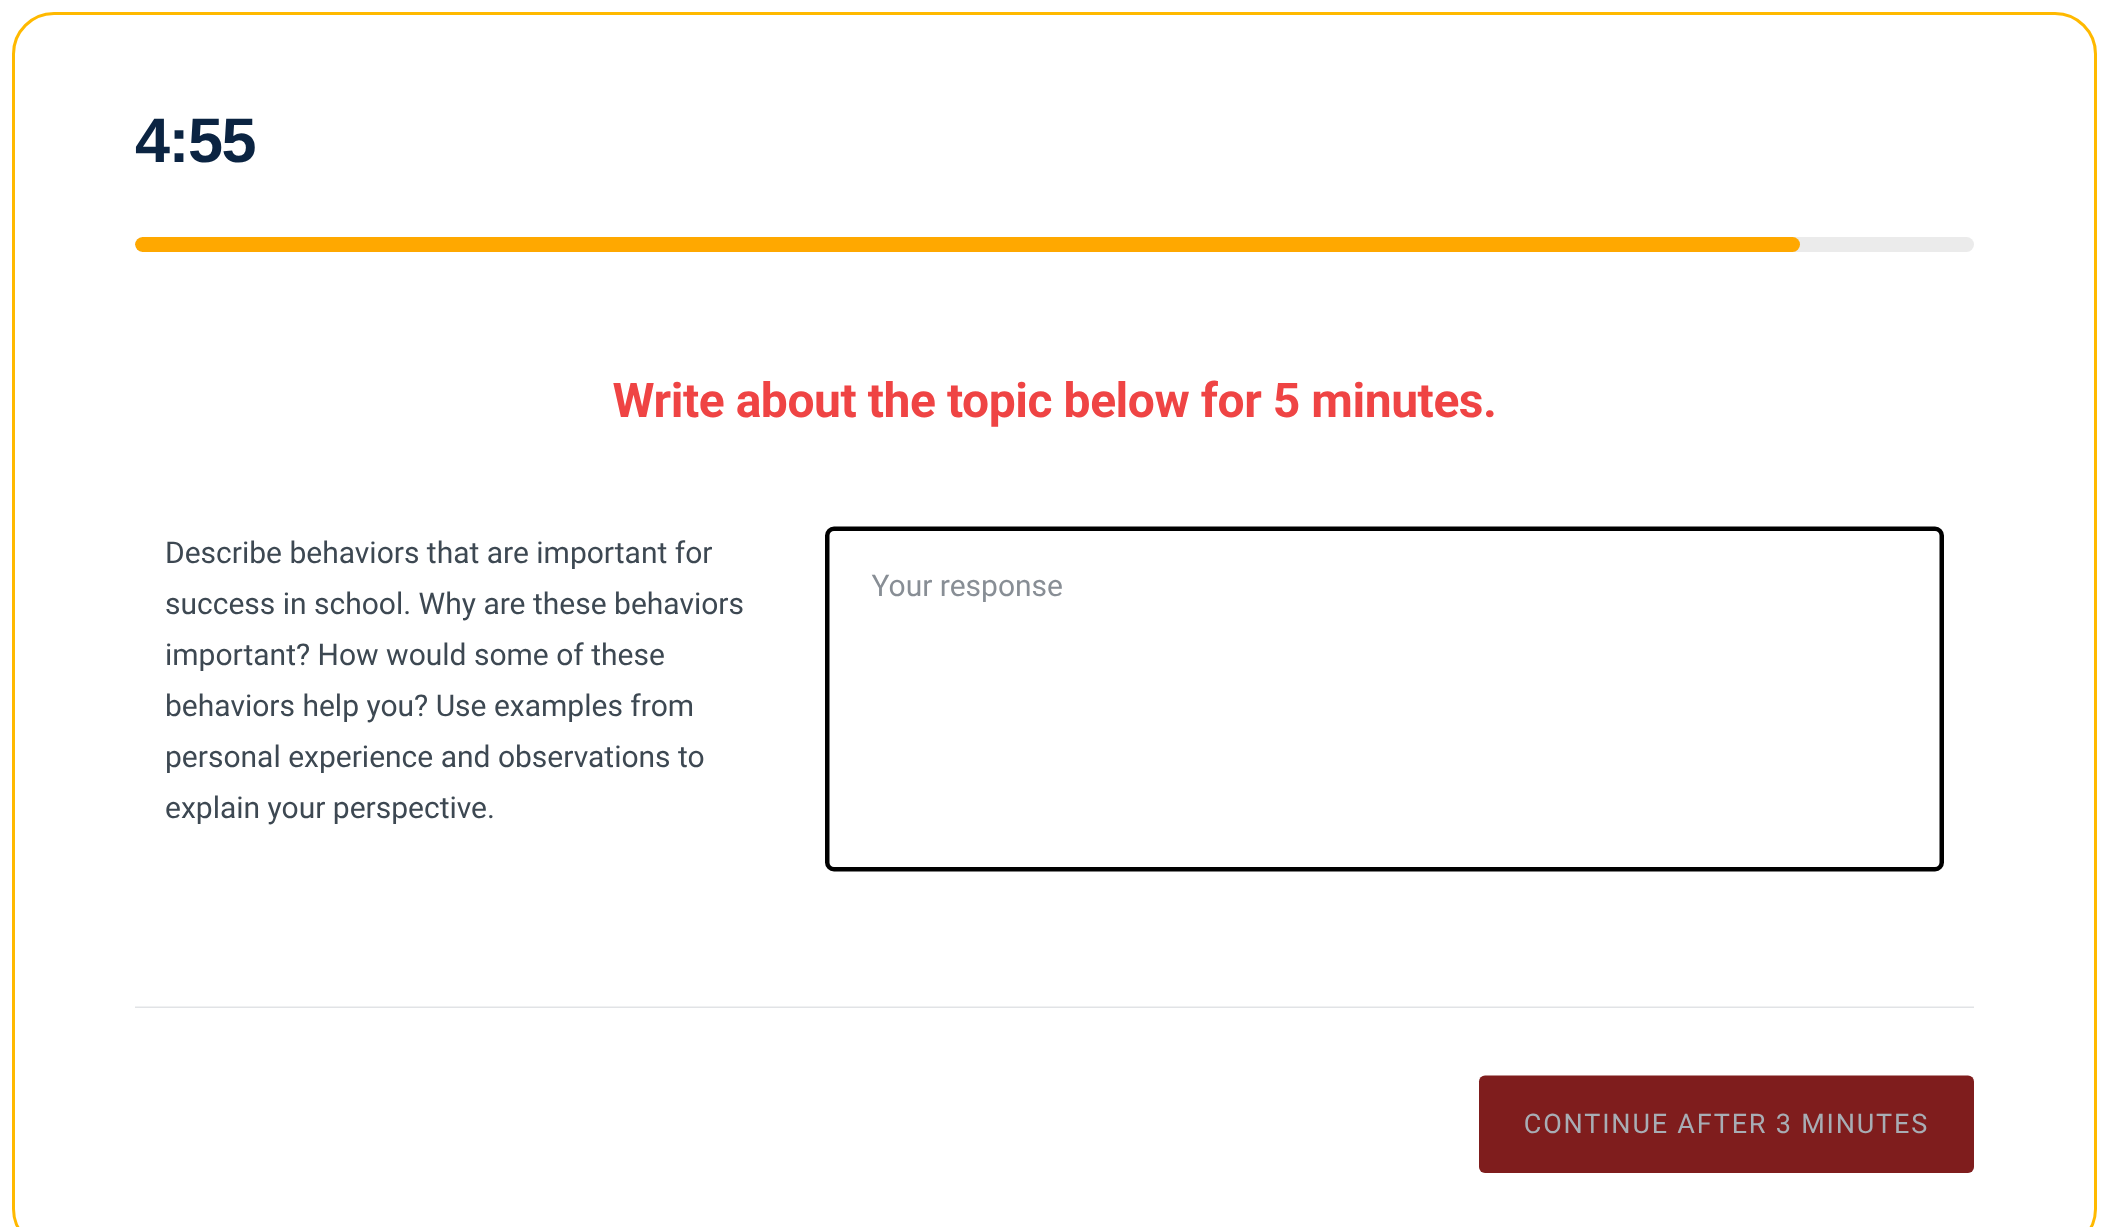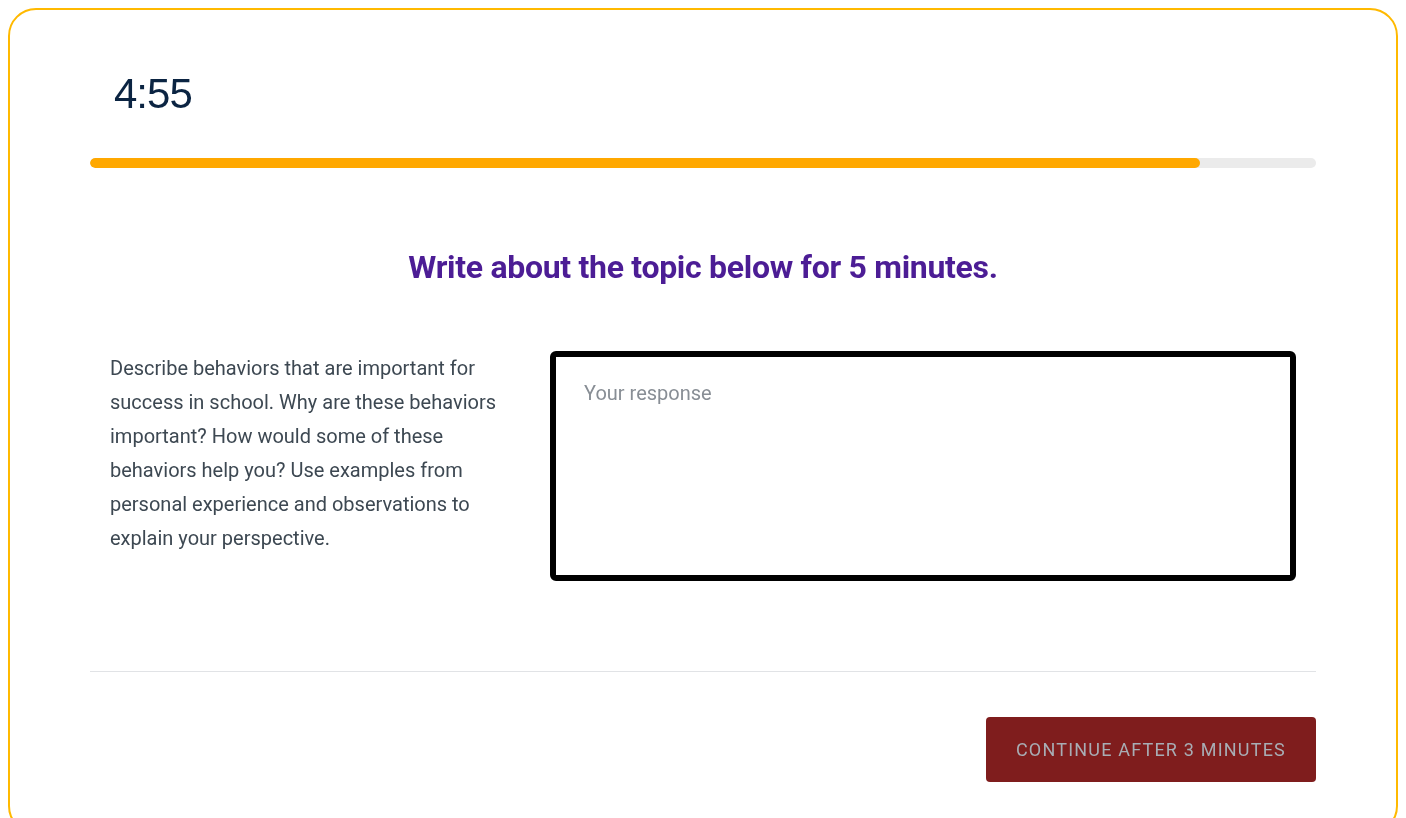--- a/index.html
+++ b/index.html
@@ -21,26 +21,25 @@
       border: 2px solid #FFB900;
       border-radius: 28px;
       padding: 60px 80px 50px 80px;
       background: #ffffff;
       min-height: 800px;
       position: relative;
     }
     
     .timer {
       font-size: 42px;
-      font-weight: 400;
+      font-weight: 700;
       color: #0b2442;
       letter-spacing: -1px;
       margin-bottom: 40px;
       font-family: -apple-system, BlinkMacSystemFont, 'Segoe UI', Arial, sans-serif;
-      margin-left: 24px;
     }
     
     .progress-bar {
       width: 100%;
       height: 10px;
       background: #ebebeb;
       border-radius: 6px;
       overflow: hidden;
       margin-bottom: 80px;
     }
@@ -49,21 +48,21 @@
       height: 100%;
       background: #FFA800;
       border-radius: 6px;
       width: 90.5%;
     }
     
     .instruction {
       text-align: center;
       font-size: 32px;
       font-weight: 700;
-      color: #4c1d95;
+      color: #ef4444;
       margin-bottom: 65px;
       letter-spacing: -0.3px;
     }
     
     .content {
       display: flex;
       gap: 50px;
       padding: 0 20px;
       margin-bottom: 90px;
       justify-content: space-between;
@@ -71,21 +70,21 @@
     
     .prompt-text {
       flex: 0 0 390px;
       font-size: 20px;
       line-height: 1.7;
       color: #3d4852;
     }
     
     .response-area {
       flex: 1;
-      border: 6px solid #000000;
+      border: 3px solid #000000;
       border-radius: 6px;
       padding: 24px 28px;
       min-height: 230px;
       font-size: 20px;
       color: #888e95;
       resize: none;
       font-family: inherit;
       outline: none;
     }
     

